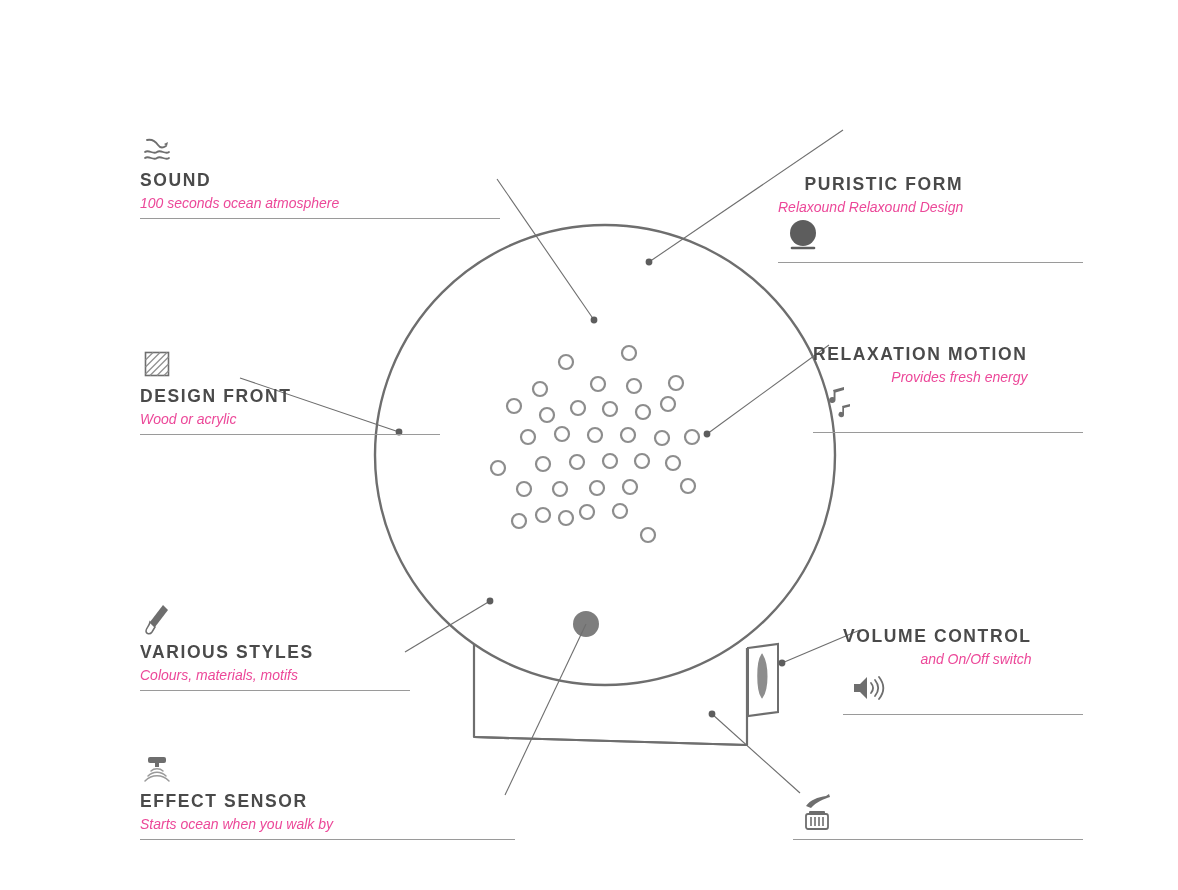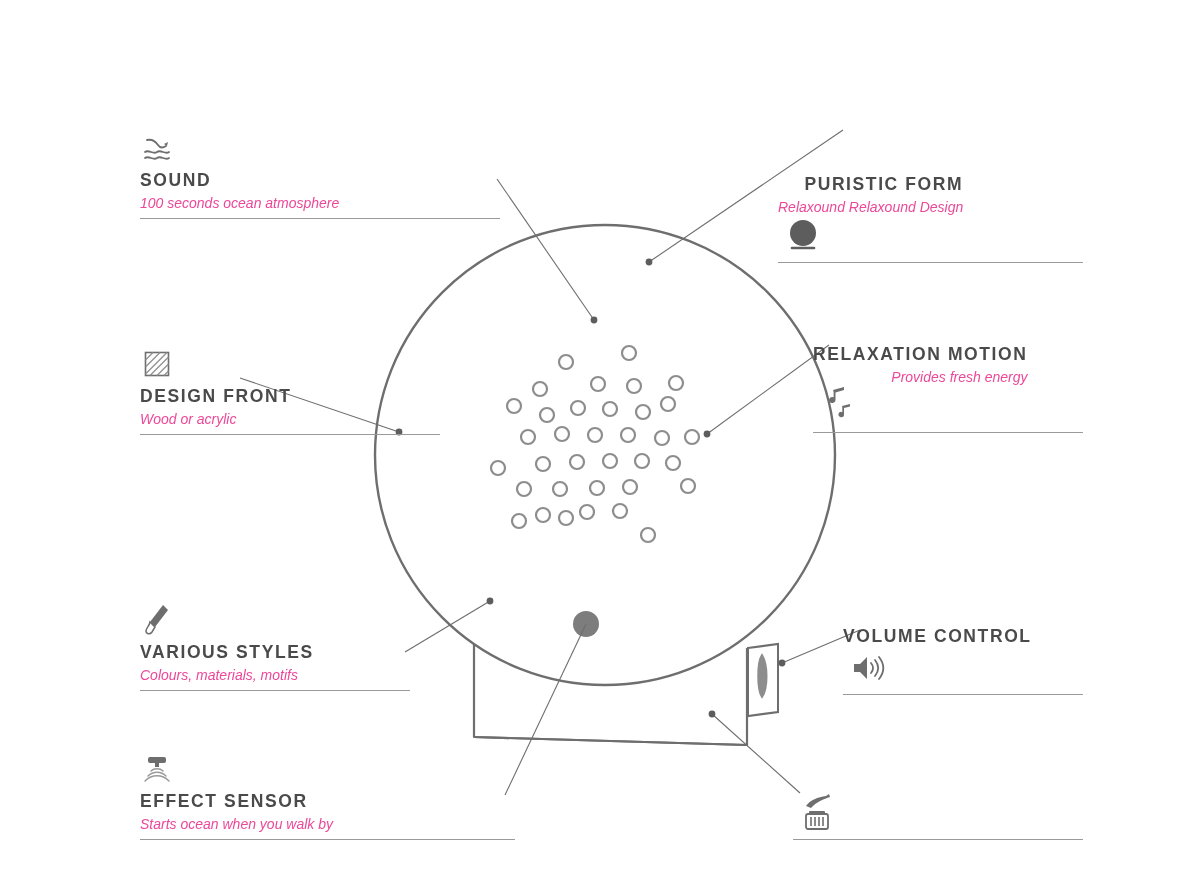--- a/index.html
+++ b/index.html
@@ -296,20 +296,21 @@
         </svg>
       </span>
     </div>
     <div class="rule"></div>
   </div>
 
   <div class="label right" id="label-volume">
     <div class="label-row">
       <span class="texts">
         <span class="txt title">VOLUME CONTROL</span>
+        <span class="txt subtitle">and On/Off switch</span>
       </span>
       <span class="icon-box">
         <svg width="34" height="32" viewBox="0 0 34 32">
           <path d="M3 12 L9 12 L16 5 L16 27 L9 20 L3 20 Z" fill="#6e6e6e"></path>
           <g fill="none" stroke="#6e6e6e" stroke-width="1.8" stroke-linecap="round">
             <path d="M20 11 C22.5 14, 22.5 18, 20 21"></path>
             <path d="M24 8 C28 13, 28 19, 24 24"></path>
             <path d="M28 5 C33.5 12, 33.5 20, 28 27"></path>
           </g>
         </svg>

